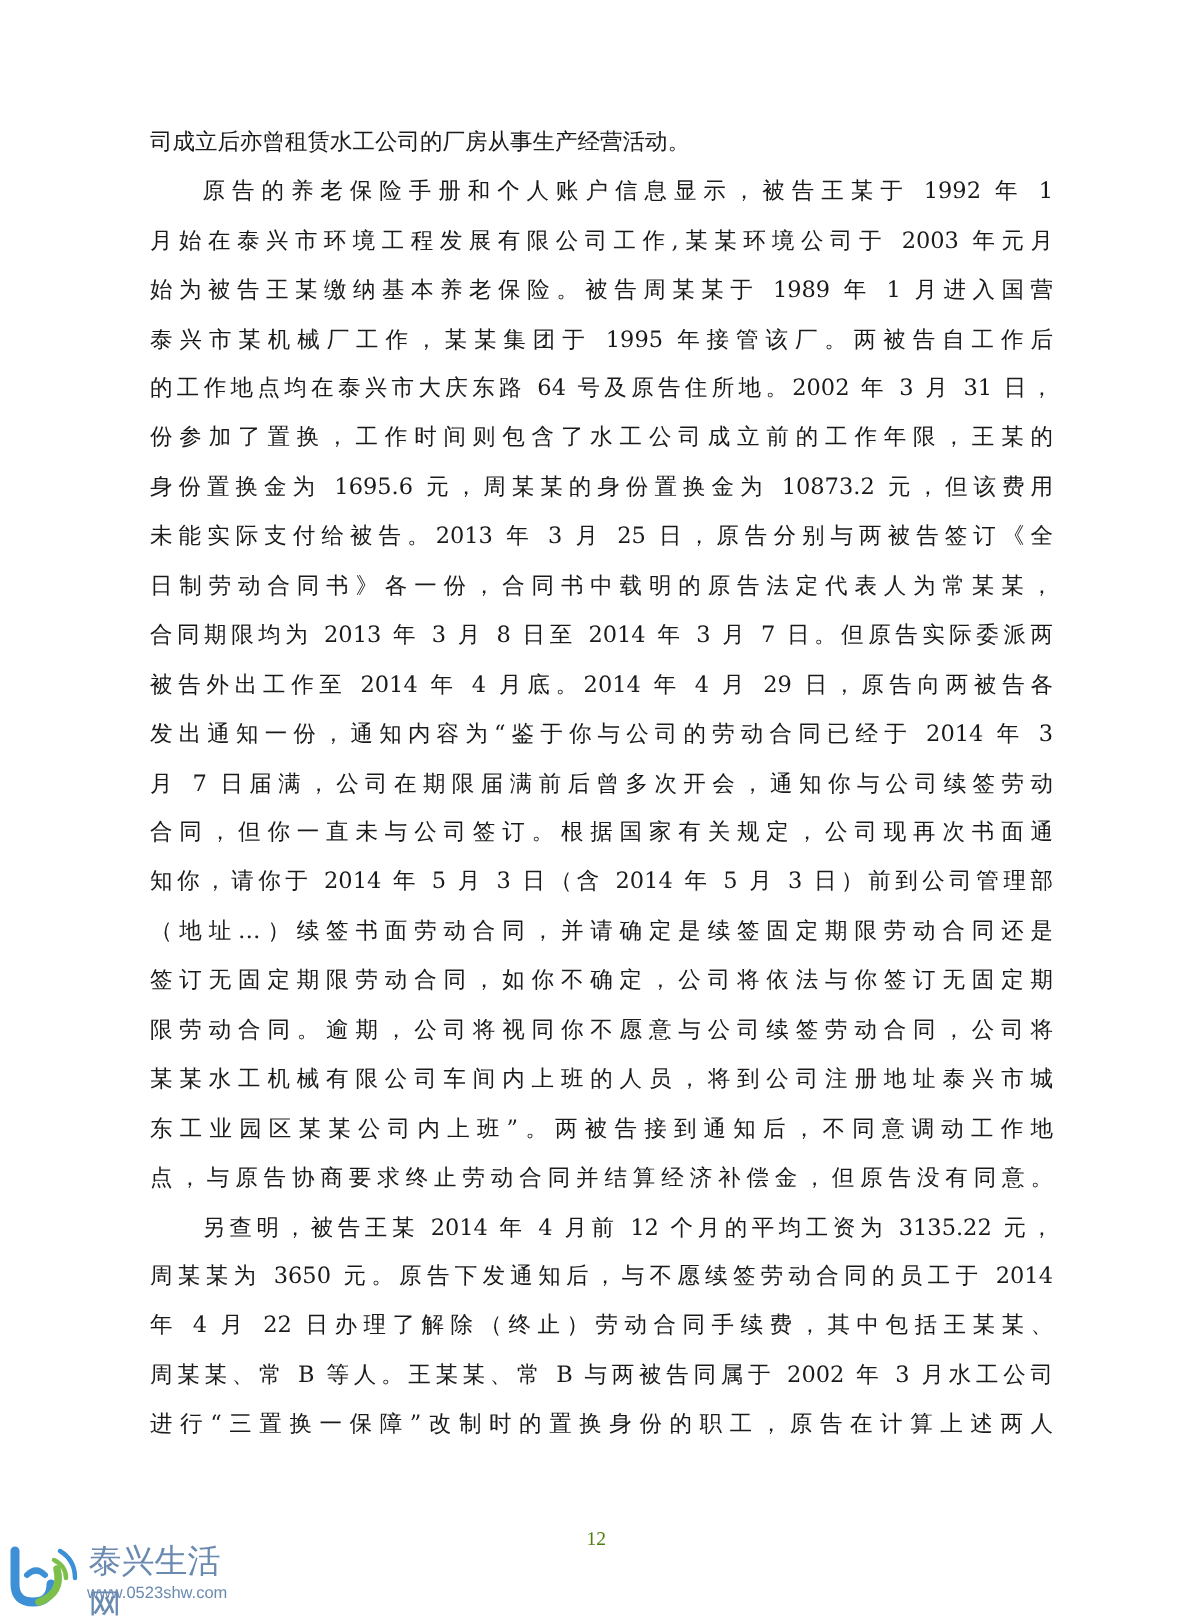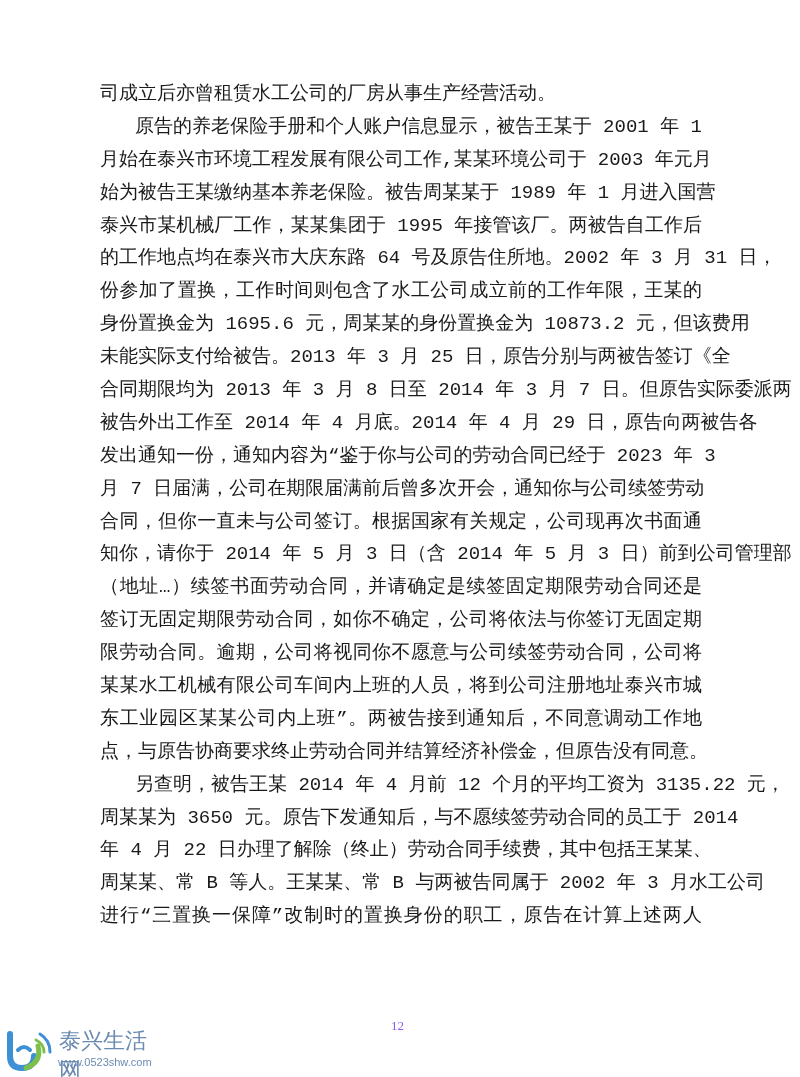--- a/index.html
+++ b/index.html
@@ -1,47 +1,48 @@
 <!DOCTYPE html>
 <html><head>
 <meta charset="utf-8">
 <style>
   html, body { margin: 0; padding: 0; background: #ffffff; }
   body { width: 800px; height: 1077px; position: relative; overflow: hidden;
          font-family: "DejaVu Serif", "Liberation Serif", serif; color: #1a1a1a; }
   .page { position: absolute; left: 100px; top: 78px; width: 602px; }
-  .line { height: 32.9px; line-height: 32.9px; font-size: 19px; white-space: nowrap;
-          text-align: justify; text-align-last: justify; letter-spacing: 0px; font-family: Liberation Mono, monospace; }
+  .line { height: 32.9px; line-height: 32.9px; font-size: 15px; white-space: nowrap;
+          text-align: justify; text-align-last: justify; letter-spacing: 0px; }
   .line.last { text-align-last: left; }
   .indent { padding-left: 35px; }
   .page-number { position: absolute; left: 391px; top: 1018px; font-size: 13px;
-                 font-family: "Liberation Serif", serif; color: #8b5cf6; }
+                 font-family: "Liberation Serif", serif; color: #4d7c0f; }
   .watermark { position: absolute; left: 4px; top: 1026px; width: 160px; height: 48px; }
   .wm-logo { position: absolute; left: 0; top: 2px; width: 50px; height: 44px; }
   .wm-name { position: absolute; left: 55px; top: 0px; font-size: 22px; color: #6a8ab0;
              font-family: "DejaVu Sans", sans-serif; letter-spacing: 0px; }
   .wm-url { position: absolute; left: 54px; top: 30px; font-size: 11px; color: #6a8ab0;
             font-family: Liberation Sans, sans-serif; text-align: center; }
 </style>
 </head>
 <body>
 
 <div class="page" id="doc">
     <div class="line last">司成立后亦曾租赁水工公司的厂房从事生产经营活动。</div>
-    <div class="line indent">原告的养老保险手册和个人账户信息显示，被告王某于 2001 年 1</div>
+    <div class="line indent">原告的养老保险手册和个人账户信息显示，被告王某于 1992 年 1</div>
     <div class="line">月始在泰兴市环境工程发展有限公司工作,某某环境公司于 2003 年元月</div>
     <div class="line">始为被告王某缴纳基本养老保险。被告周某某于 1989 年 1 月进入国营</div>
     <div class="line">泰兴市某机械厂工作，某某集团于 1995 年接管该厂。两被告自工作后</div>
     <div class="line">的工作地点均在泰兴市大庆东路 64 号及原告住所地。2002 年 3 月 31 日，</div>
     <div class="line">份参加了置换，工作时间则包含了水工公司成立前的工作年限，王某的</div>
     <div class="line">身份置换金为 1695.6 元，周某某的身份置换金为 10873.2 元，但该费用</div>
     <div class="line">未能实际支付给被告。2013 年 3 月 25 日，原告分别与两被告签订《全</div>
+    <div class="line">日制劳动合同书》各一份，合同书中载明的原告法定代表人为常某某，</div>
     <div class="line">合同期限均为 2013 年 3 月 8 日至 2014 年 3 月 7 日。但原告实际委派两</div>
     <div class="line">被告外出工作至 2014 年 4 月底。2014 年 4 月 29 日，原告向两被告各</div>
-    <div class="line">发出通知一份，通知内容为“鉴于你与公司的劳动合同已经于 2023 年 3</div>
+    <div class="line">发出通知一份，通知内容为“鉴于你与公司的劳动合同已经于 2014 年 3</div>
     <div class="line">月 7 日届满，公司在期限届满前后曾多次开会，通知你与公司续签劳动</div>
     <div class="line">合同，但你一直未与公司签订。根据国家有关规定，公司现再次书面通</div>
     <div class="line">知你，请你于 2014 年 5 月 3 日（含 2014 年 5 月 3 日）前到公司管理部</div>
     <div class="line">（地址…）续签书面劳动合同，并请确定是续签固定期限劳动合同还是</div>
     <div class="line">签订无固定期限劳动合同，如你不确定，公司将依法与你签订无固定期</div>
     <div class="line">限劳动合同。逾期，公司将视同你不愿意与公司续签劳动合同，公司将</div>
     <div class="line">某某水工机械有限公司车间内上班的人员，将到公司注册地址泰兴市城</div>
     <div class="line">东工业园区某某公司内上班”。两被告接到通知后，不同意调动工作地</div>
     <div class="line">点，与原告协商要求终止劳动合同并结算经济补偿金，但原告没有同意。</div>
     <div class="line indent">另查明，被告王某 2014 年 4 月前 12 个月的平均工资为 3135.22 元，</div>

